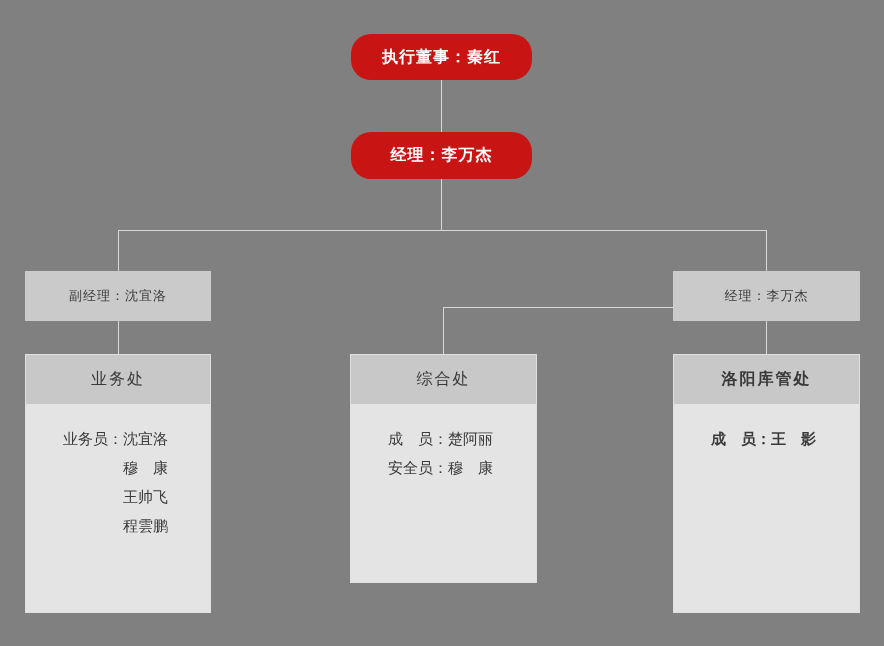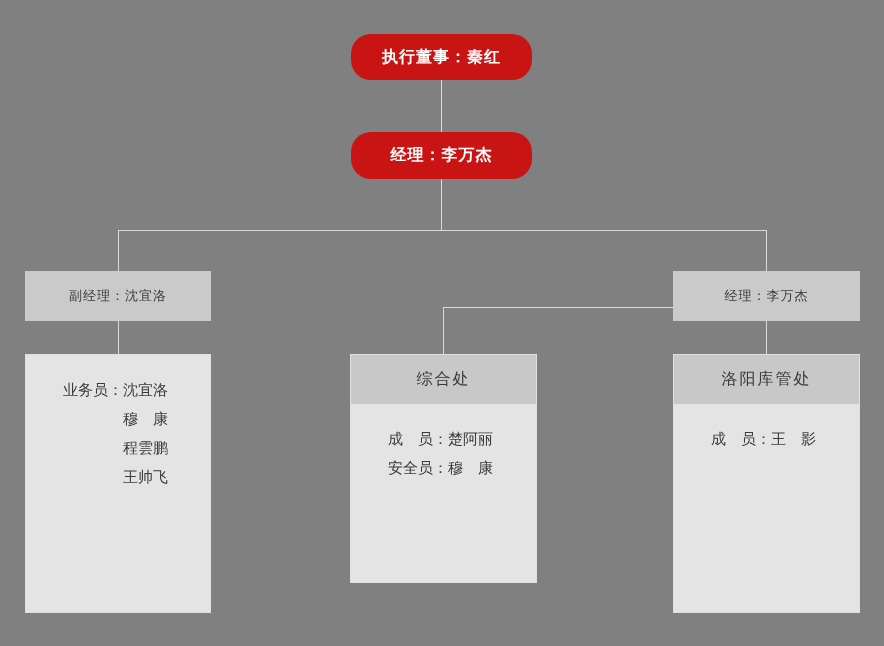--- a/index.html
+++ b/index.html
@@ -105,49 +105,50 @@
 
   <div class="node gray" style="left:25px; top:271px; width:186px; height:50px;">
     <span>副经理：沈宜洛</span>
   </div>
 
   <div class="node gray" style="left:673px; top:271px; width:187px; height:50px;">
     <span>经理：李万杰</span>
   </div>
 
   <div class="dept" style="left:25px; top:354px; width:186px; height:259px;">
+    <div class="dept-header">业务处</div>
     <div class="dept-body">
       <div class="member-row">
         <span class="member-role">业务员：</span><span class="member-name">沈宜洛</span>
       </div>
       <div class="member-row">
         <span class="member-role"></span><span class="member-name">穆　康</span>
       </div>
       <div class="member-row">
-        <span class="member-role"></span><span class="member-name">程雲鹏</span>
+        <span class="member-role"></span><span class="member-name">王帅飞</span>
       </div>
       <div class="member-row">
-        <span class="member-role"></span><span class="member-name">王帅飞</span>
+        <span class="member-role"></span><span class="member-name">程雲鹏</span>
       </div>
     </div>
   </div>
 
   <div class="dept" style="left:350px; top:354px; width:187px; height:229px;">
     <div class="dept-header">综合处</div>
     <div class="dept-body">
       <div class="member-row">
         <span class="member-role">成　员：</span><span class="member-name">楚阿丽</span>
       </div>
       <div class="member-row">
         <span class="member-role">安全员：</span><span class="member-name">穆　康</span>
       </div>
     </div>
   </div>
 
-  <div class="dept" style="left:673px; top:354px; width:187px; height:259px;">
+  <div class="dept" style="left:673px; top:354px; width:187px; height:259px;font-weight:bold;">
     <div class="dept-header">洛阳库管处</div>
     <div class="dept-body">
       <div class="member-row">
         <span class="member-role">成　员：</span><span class="member-name">王　影</span>
       </div>
     </div>
   </div>
 
 </div>
 

